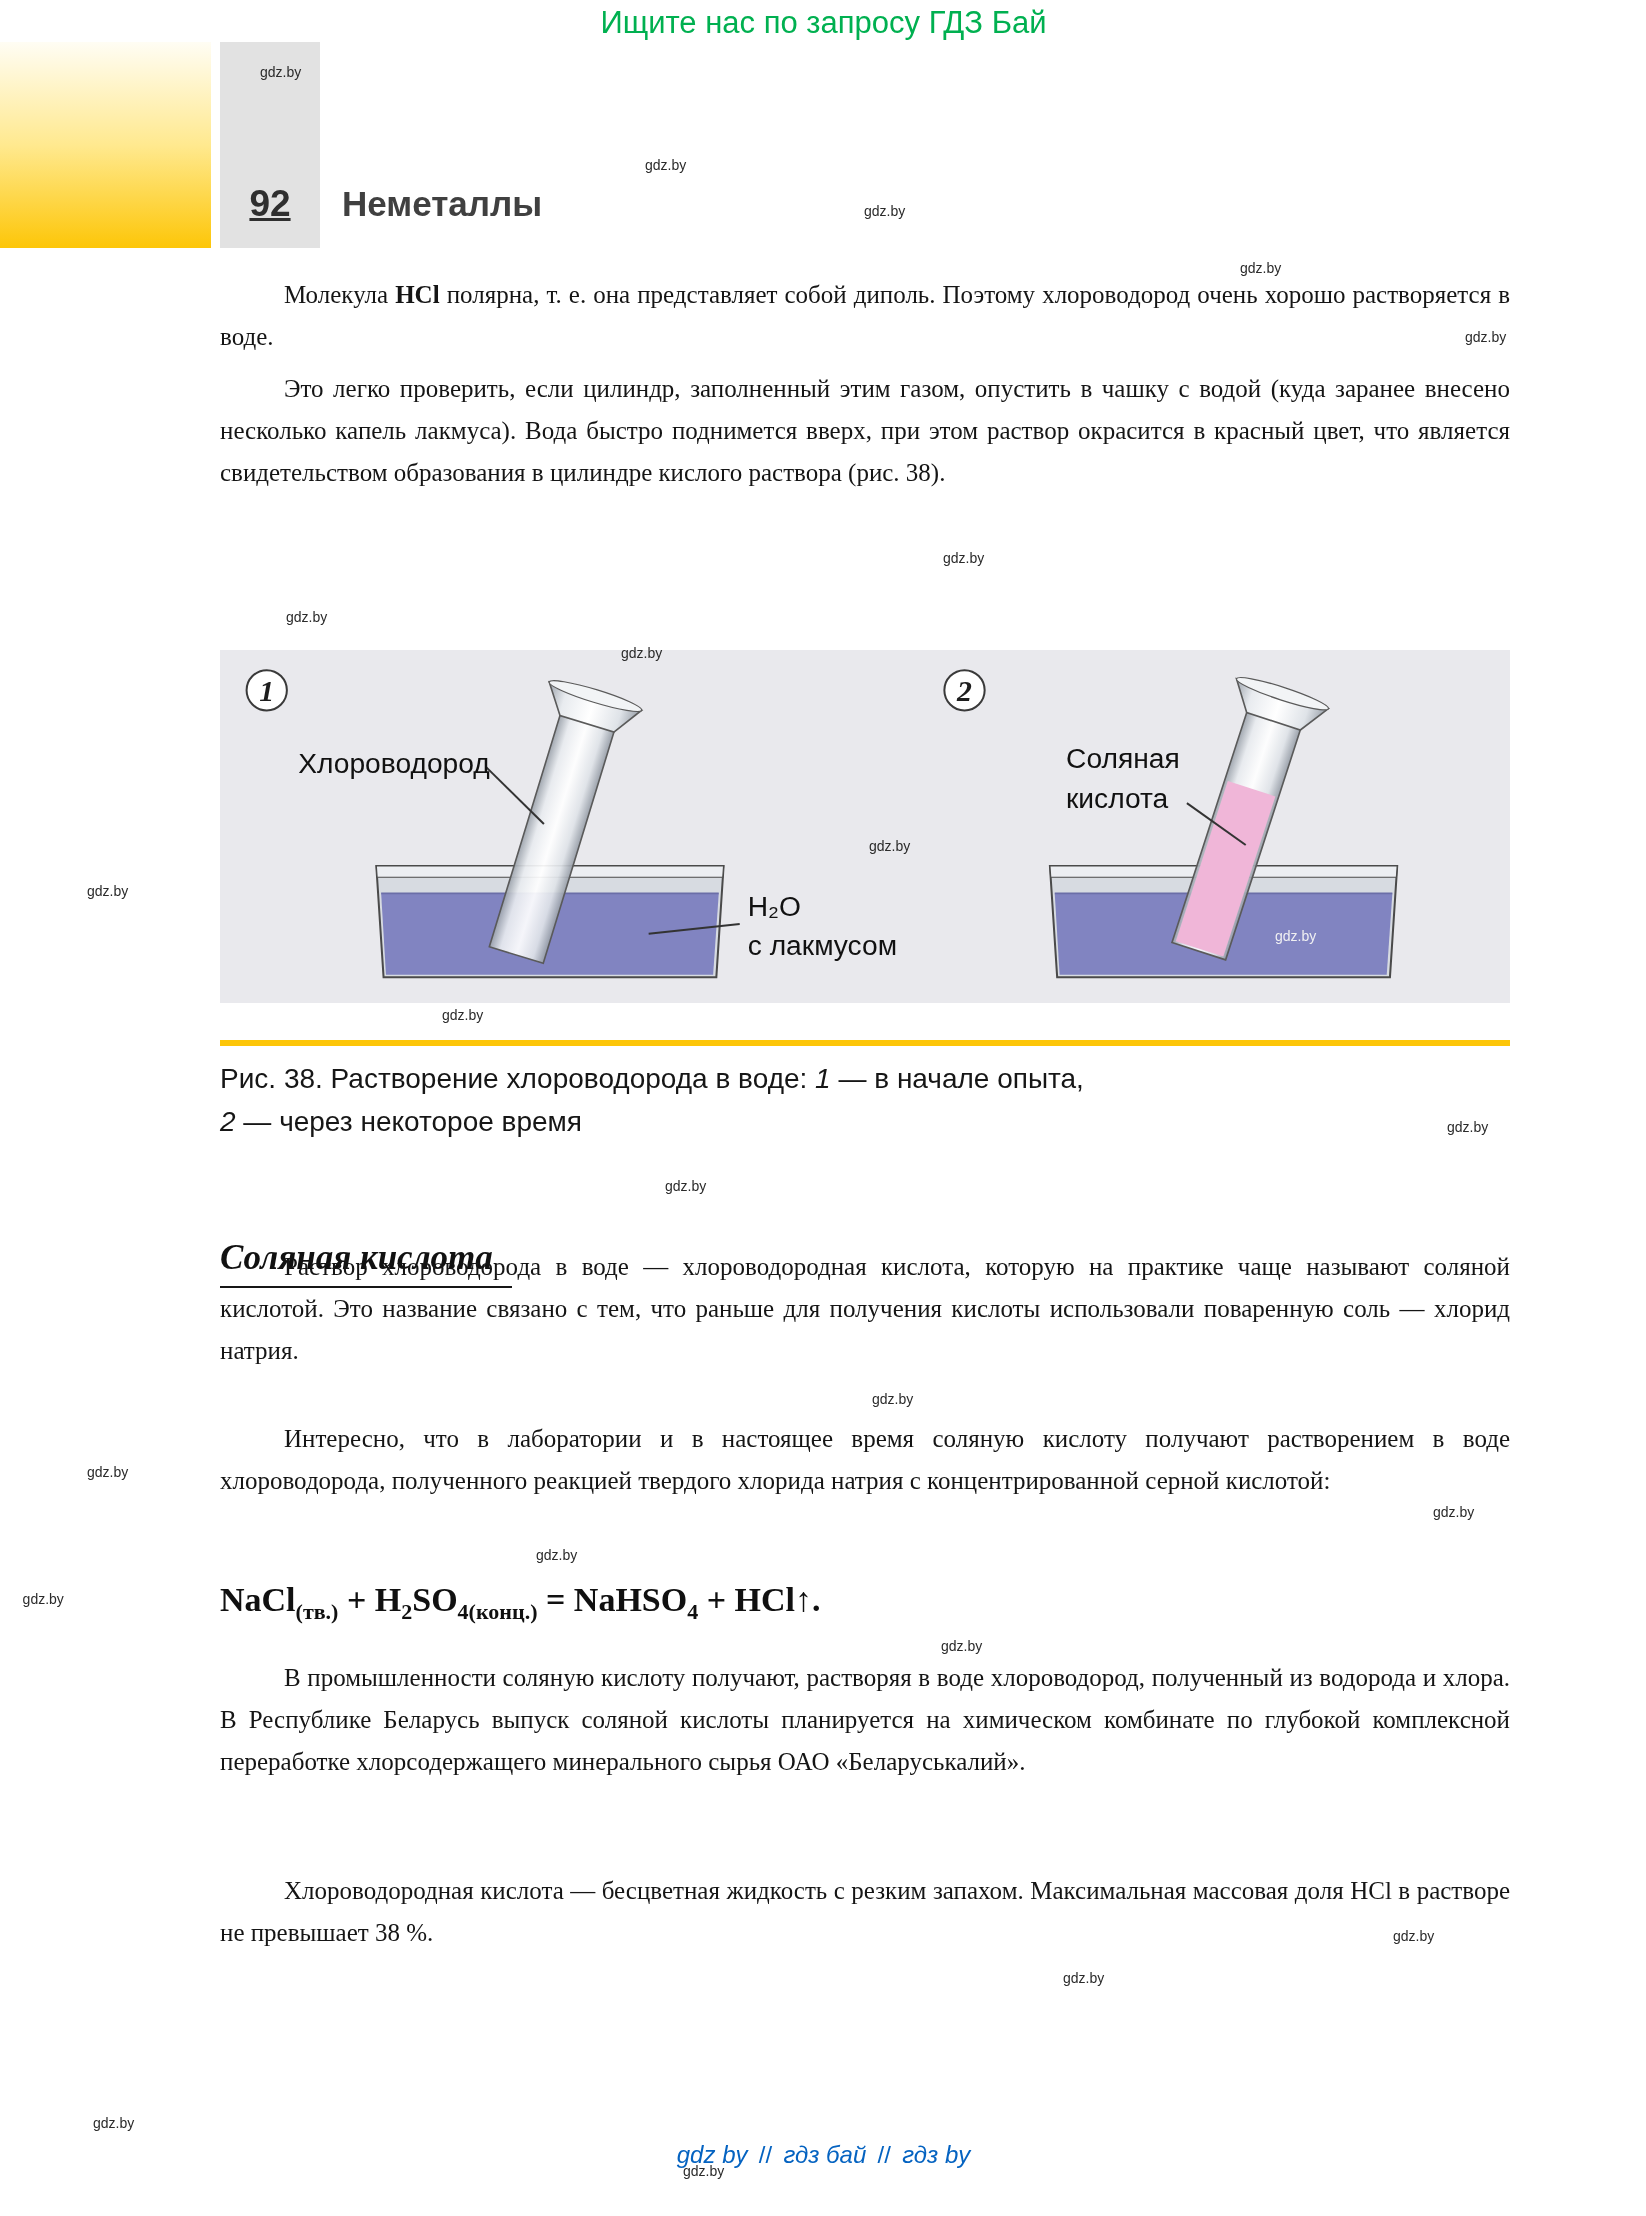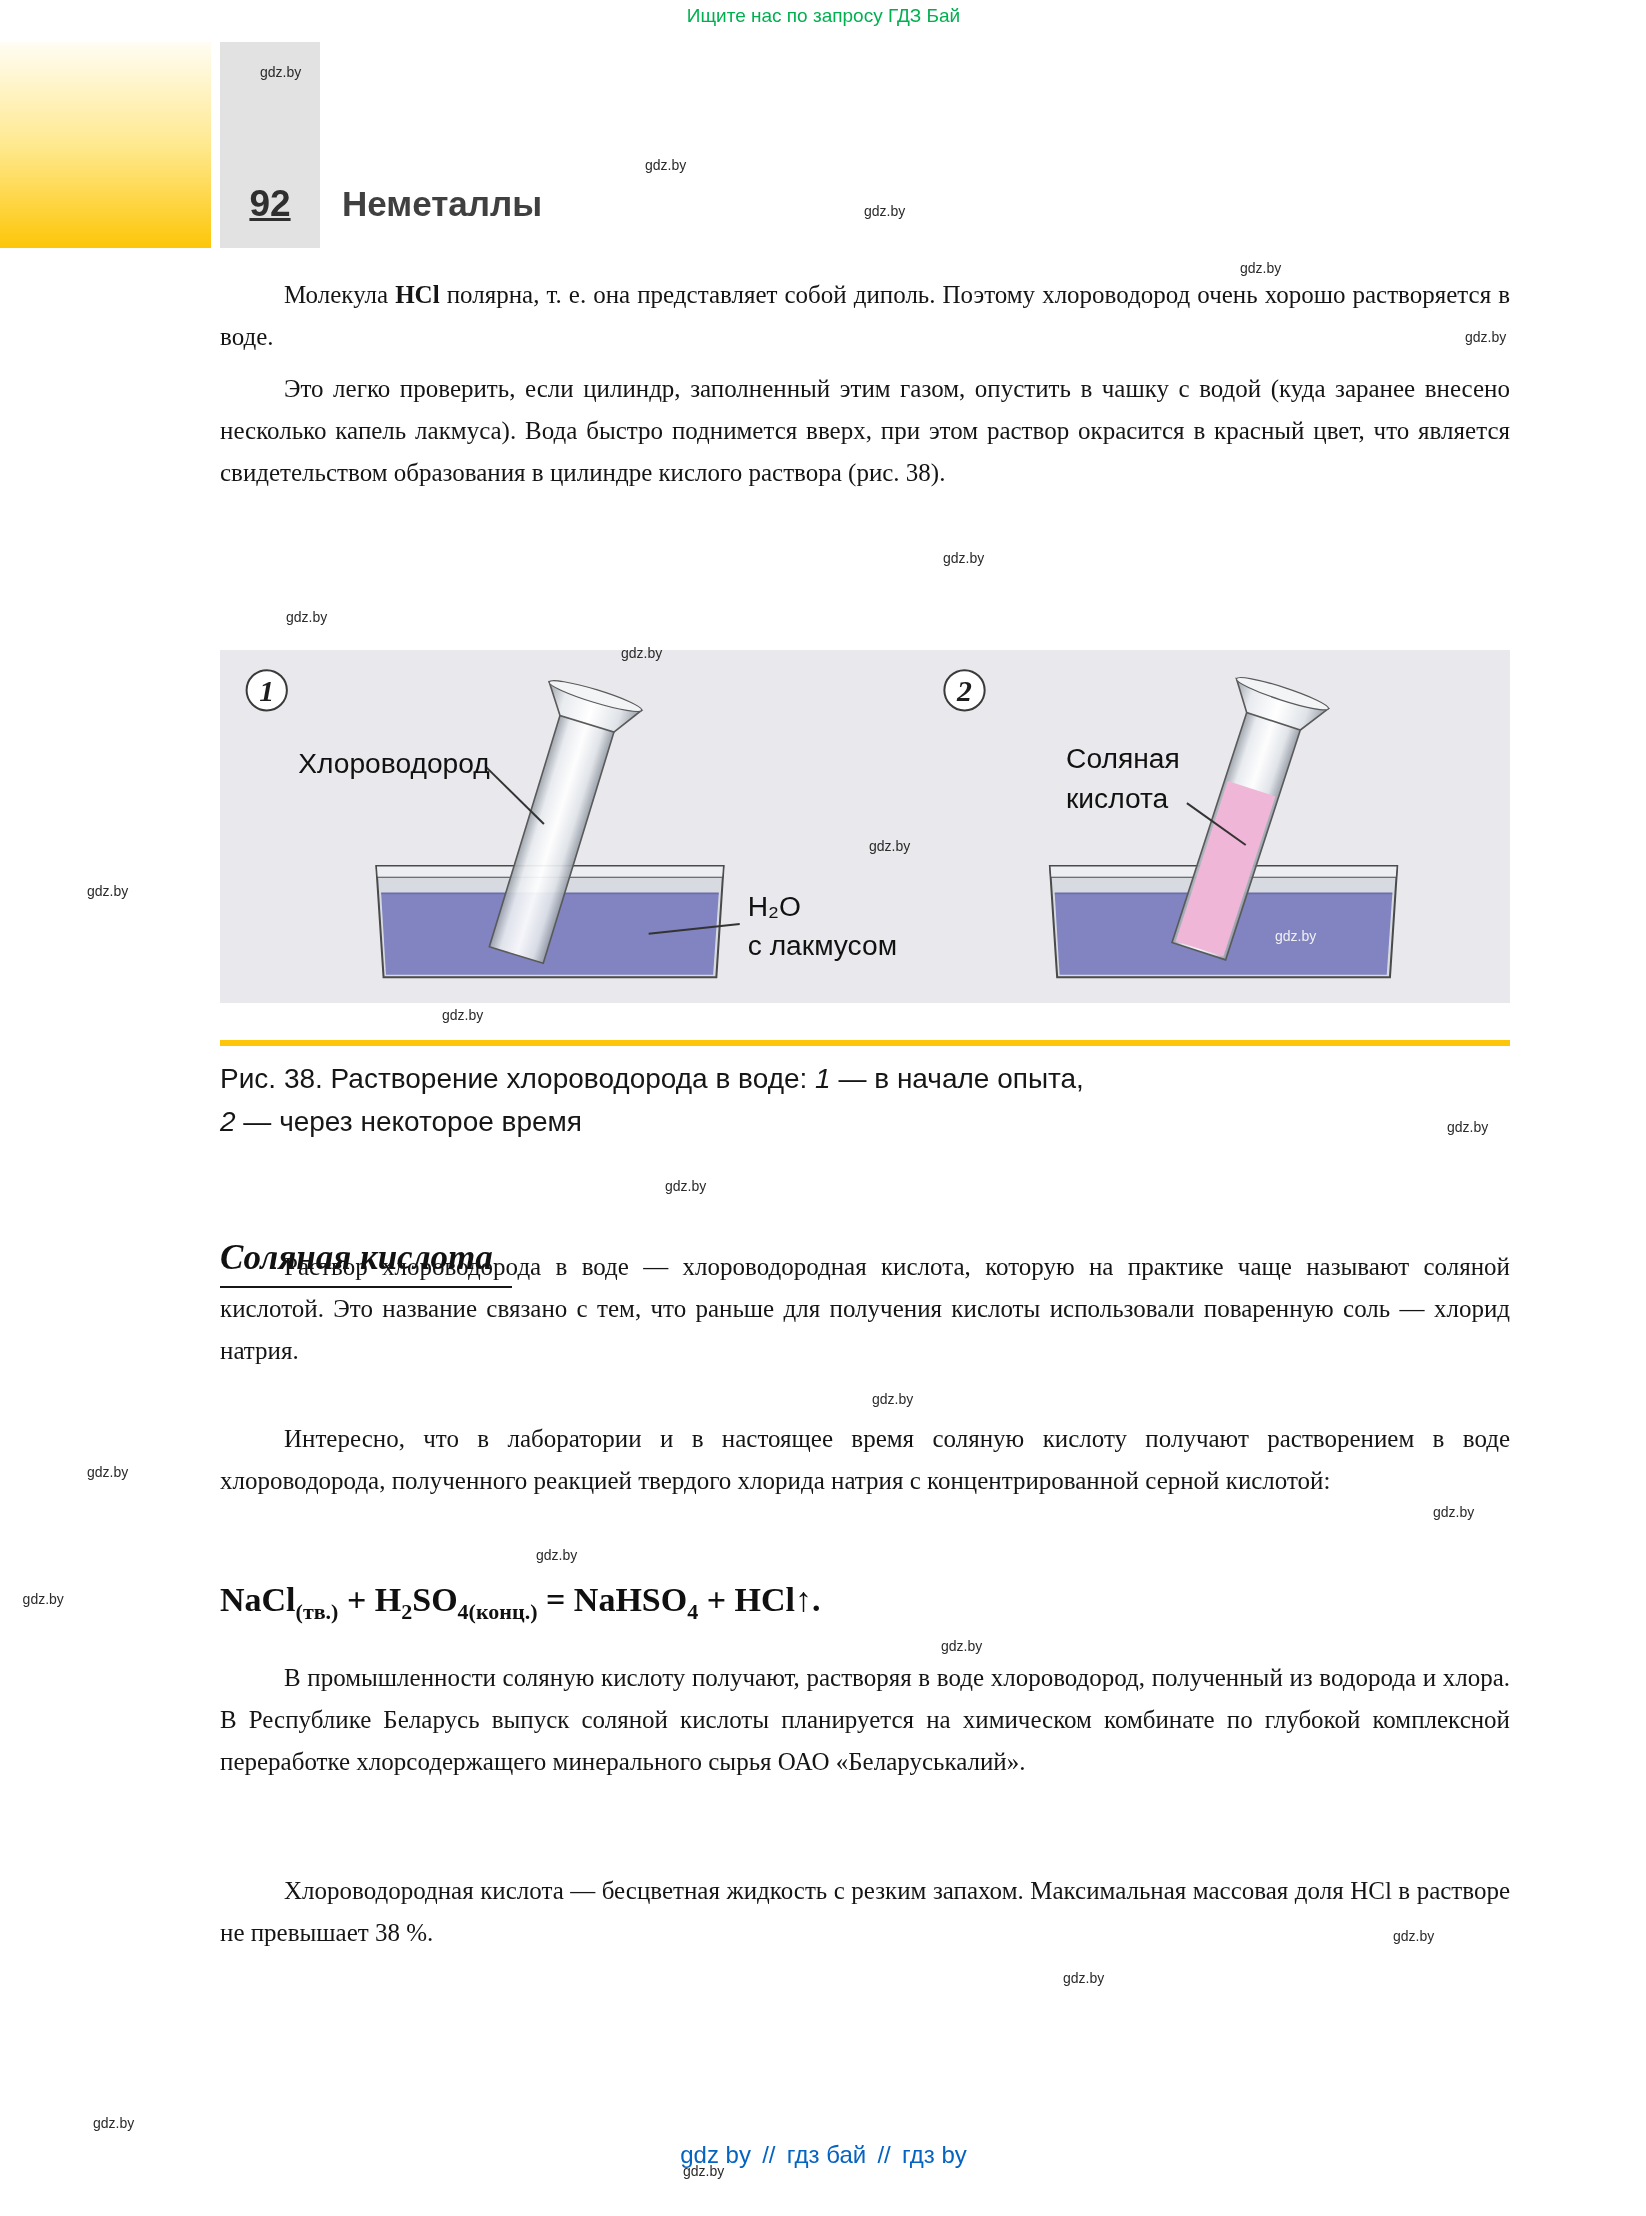--- a/index.html
+++ b/index.html
@@ -5,21 +5,21 @@
   * { box-sizing: border-box; margin: 0; padding: 0; }
   body { margin: 0; background: #ffffff; }
   .page {
     position: relative; width: 1647px; height: 2216px;
     background: #ffffff; overflow: hidden;
     font-family: "Liberation Serif", serif; color: #151515;
   }
   .top-banner {
     position: absolute; top: 4.8px; left: 0; width: 100%;
     text-align: center; font-family: "Liberation Sans", sans-serif;
-    font-size: 19px; color: #00b050;
+    font-size: 31px; color: #00b050;
   }
   .yellow-block {
     position: absolute; left: 0; top: 42px; width: 211px; height: 206px;
     background: linear-gradient(180deg, #fffdf4 0%, #ffe98f 50%, #fdc608 100%);
   }
   .pagenum-box {
     position: absolute; left: 220px; top: 42px; width: 100px; height: 206px;
     background: #e2e2e2; display: flex; align-items: flex-end; justify-content: center;
     padding-bottom: 22.6px;
   }
@@ -56,21 +56,21 @@
   .equation sub { font-size: 22px; }
   .wm {
     position: absolute; font-family: "Liberation Sans", sans-serif;
     font-size: 14px; color: #2b2b2b; z-index: 6; white-space: nowrap;
   }
   .wm-light { color: #f0f0f2; }
   .footer {
     position: absolute; left: 0; top: 2141px; width: 100%; text-align: center;
     font-family: "Liberation Sans", sans-serif; font-size: 24px; color: #0563c1;
   }
-  .footer a { color: #0563c1; text-decoration: none; cursor: pointer; }
+  .footer a { color: #0563c1; text-decoration: none; cursor: pointer; font-style: italic; }
   .footer .sep { margin: 0 11.3px; }
   .fig-label { font-family: "Liberation Sans", sans-serif; font-size: 35px; fill: #111; }
   .fig-num {
     font-family: "Liberation Serif", serif; font-style: italic;
     font-weight: bold; font-size: 37px; fill: #1d1d1d;
   }
 </style>
 </head>
 <body>
 

